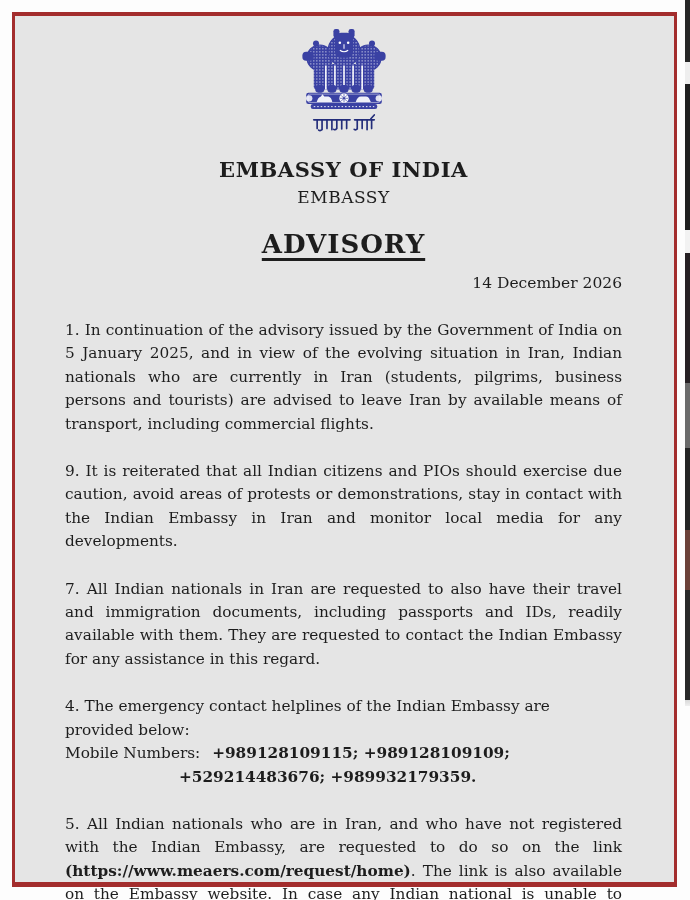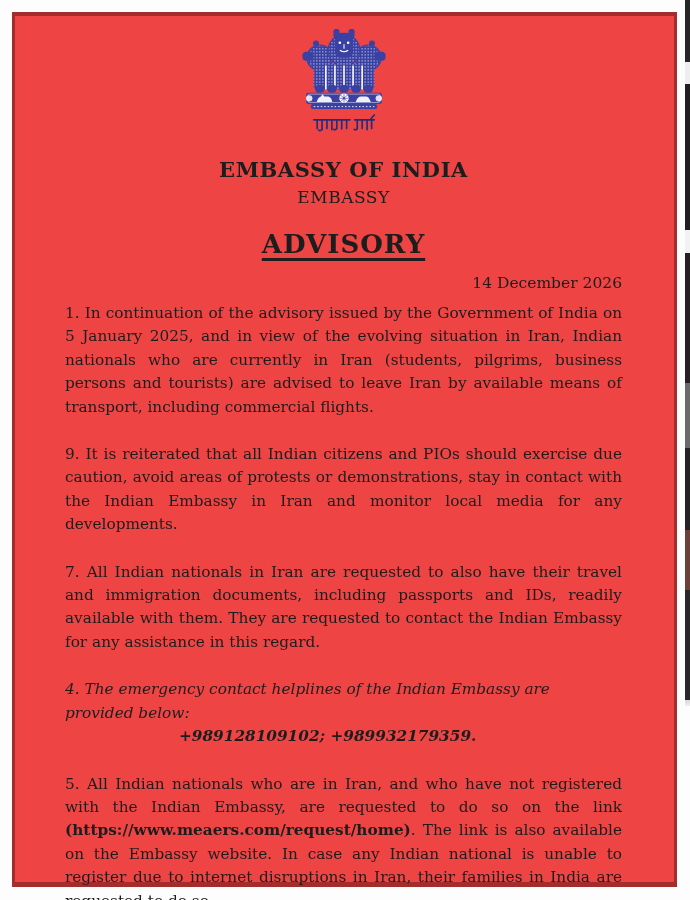--- a/index.html
+++ b/index.html
@@ -28,21 +28,21 @@
       rgba(255,255,255,0) 706px);
   }
   .frame {
     position: absolute;
     left: 12px; top: 12px;
     width: 665px; height: 875px;
     box-sizing: border-box;
     border-style: solid;
     border-color: #A32D2D;
     border-width: 4px 3px 5px 3px;
-    background: #ef4444;
+    background: #e5e5e5;
     padding: 2px 52px 0 50px;
   }
   .emblem-wrap { text-align: center; margin-top: 2px; }
   .emblem-wrap svg { display: inline-block; }
   .title {
     text-align: center;
     font-size: 21px; font-weight: bold;
     letter-spacing: 0.6px;
     margin-top: 18px;
   }
@@ -65,22 +65,22 @@
     text-align: right;
     font-size: 15.5px;
     margin-top: 15px;
   }
   .para {
     font-size: 15.3px;
     line-height: 23.4px;
     text-align: justify;
     margin: 24px 0 0 0;
   }
-  .para.first { margin-top: 10px; }
-  .p4 { font-size: 15.3px; line-height: 23.4px; margin-top: 24px; font-style: italic; }
+  .para.first { margin-top: 27px; }
+  .p4 { font-size: 15.3px; line-height: 23.4px; margin-top: 24px; }
   .p4 .num-gap { margin-left: 7px; }
   .p4 .indent { margin-left: 114px; }
   b { font-weight: bold; }
 </style>
 </head>
 <body>
 
 <div class="scan-edge"></div>
 
 <div class="frame">
@@ -164,20 +164,24 @@
   <div class="date">14 December 2026</div>
 
   <p class="para first">1. In continuation of the advisory issued by the Government of India on 5 January 2025, and in view of the evolving situation in Iran, Indian nationals who are currently in Iran (students, pilgrims, business persons and tourists) are advised to leave Iran by available means of transport, including commercial flights.</p>
 
   <p class="para">9. It is reiterated that all Indian citizens and PIOs should exercise due caution, avoid areas of protests or demonstrations, stay in contact with the Indian Embassy in Iran and monitor local media for any developments.</p>
 
   <p class="para">7. All Indian nationals in Iran are requested to also have their travel and immigration documents, including passports and IDs, readily available with them. They are requested to contact the Indian Embassy for any assistance in this regard.</p>
 
   <div class="p4">
     <div>4. The emergency contact helplines of the Indian Embassy are provided below:</div>
+    <div>
+      <span>Mobile Numbers:</span>
+      <b class="num-gap">+989128109115; +989128109109;</b>
+    </div>
     <div class="indent">
-      <b>+989128109102; +989932179359.</b>
+      <b>+529214483676; +989932179359.</b>
     </div>
   </div>
 
   <p class="para"><span>5. All Indian nationals who are in Iran, and who have not registered with the Indian Embassy, are requested to do so on the link </span><b>(https://www.meaers.com/request/home)</b><span>. The link is also available on the Embassy website. In case any Indian national is unable to register due to internet disruptions in Iran, their families in India are requested to do so.</span></p>
 
 </div>
 
 </body></html>

